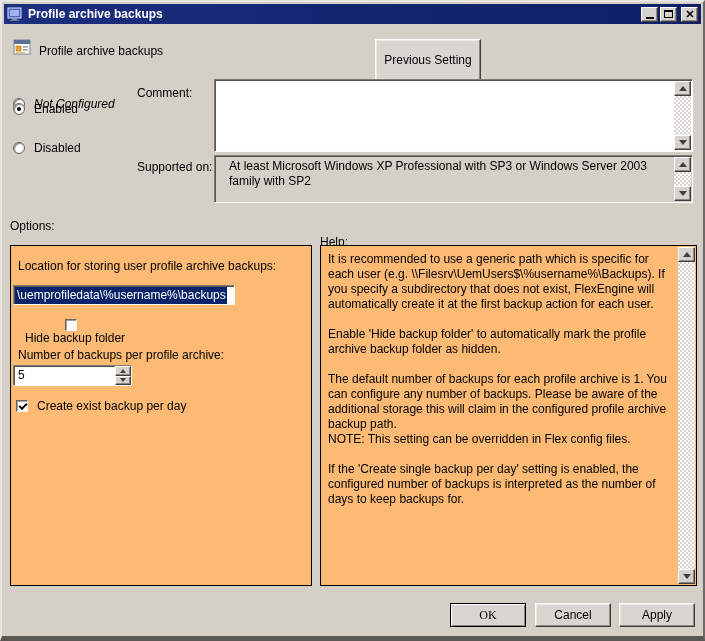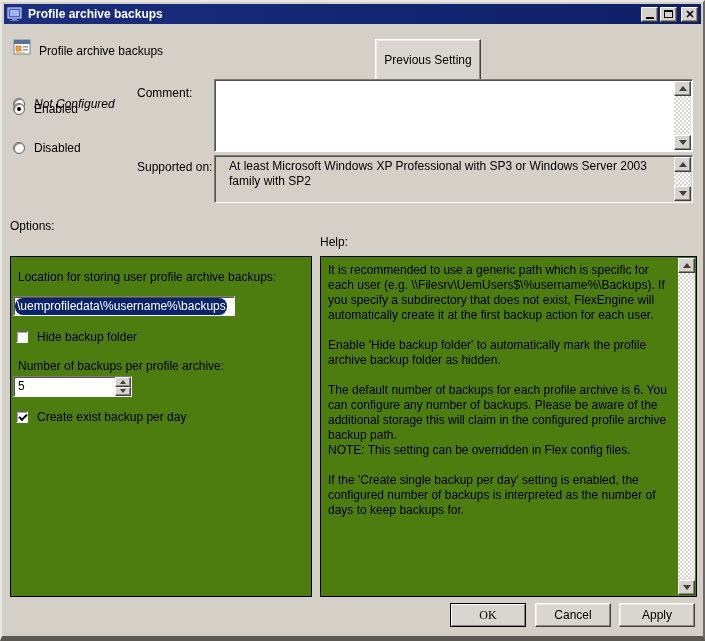--- a/index.html
+++ b/index.html
@@ -100,34 +100,34 @@
     border-right:4px solid transparent; border-bottom:5px solid #403f3c; }
   .tri-down { width:0; height:0; border-left:4px solid transparent;
     border-right:4px solid transparent; border-top:5px solid #403f3c; }
   .tri-up.sm { border-left-width:3px; border-right-width:3px; border-bottom-width:4px; }
   .tri-down.sm { border-left-width:3px; border-right-width:3px; border-top-width:4px; }
   #comment-box { left:212px; top:77px; width:479px; height:73px; }
   #supported-box { left:212px; top:153px; width:479px; height:48px; }
   .supported-text { position:absolute; left:0; top:0; right:18px; bottom:0;
     padding:3px 4px 3px 14px; line-height:15px; }
   
-  .panel { position:absolute; background:#4d7c0f; border:1px solid #000;margin-top:11px; }
+  .panel { position:absolute; background:#fdba74; border:1px solid #000; }
   #options-panel { left:8px; top:243px; width:302px; height:341px; }
   #help-panel    { left:318px; top:243px; width:377px; height:341px; }
   .help-content { position:absolute; left:0; top:0; right:18px; bottom:0;
     padding:6px 3px 4px 7px; overflow:hidden; }
   .help-content p { margin:0 0 15px; line-height:15px; white-space:pre-wrap; }
   
   .opt { position:absolute; }
   #loc-label   { left:7px;  top:13px; }
   #loc-field   { left:2px;  top:39px; width:222px; height:20px;
     display:flex; align-items:center; overflow:hidden; }
   .sel-text { background:#0a246a; color:#fff; white-space:nowrap;
-    padding:1px 1px 2px 2px; margin-left:1px;border-radius:8px; }
-  #cb-hide-row   { left:5px; top:73px; }
+    padding:1px 1px 2px 2px; margin-left:1px; }
+  #cb-hide-row   { left:5px; top:73px;flex-direction:column; }
   #count-label   { left:7px; top:102px; }
   #spinner { left:2px; top:119px; width:119px; height:21px;
     display:flex; align-items:stretch; overflow:hidden; }
   .spin-value { flex:1; padding:2px 0 0 4px; }
   .spin-col { flex:0 0 16px; display:flex; flex-direction:column; margin:0; }
   .spin-btn {
     flex:1 1 50%;
     background:#d6d3ce; border:1px solid #404040;
     border-top-color:#fff; border-left-color:#fff;
     box-shadow: inset -1px -1px 0 #8a887f;
@@ -253,21 +253,21 @@
       <span class="checkbox checked"></span>
       <span class="cb-label">Create exist backup per day</span>
     </div>
   </div>
 
   <span class="lbl" style="left:318px; top:217px;margin-top:16px;">Help:</span>
   <div class="panel" id="help-panel">
     <div class="help-content">
       <p>It is recommended to use a generic path which is specific for each user (e.g. \\Filesrv\UemUsers$\%username%\Backups). If you specify a subdirectory that does not exist, FlexEngine will automatically create it at the first backup action for each user.</p>
       <p>Enable 'Hide backup folder' to automatically mark the profile archive backup folder as hidden.</p>
-      <p>The default number of backups for each profile archive is 6. You can configure any number of backups. Please be aware of the additional storage this will claim in the configured profile archive backup path.
+      <p>The default number of backups for each profile archive is 1. You can configure any number of backups. Please be aware of the additional storage this will claim in the configured profile archive backup path.
 NOTE: This setting can be overridden in Flex config files.</p>
       <p>If the 'Create single backup per day' setting is enabled, the configured number of backups is interpreted as the number of days to keep backups for.</p>
     </div>
     <div class="vscroll">
       <span class="scroll-btn">
           <span class="tri-up"></span>
         </span>
       <span class="scroll-track"></span>
       <span class="scroll-btn">
           <span class="tri-down"></span>

